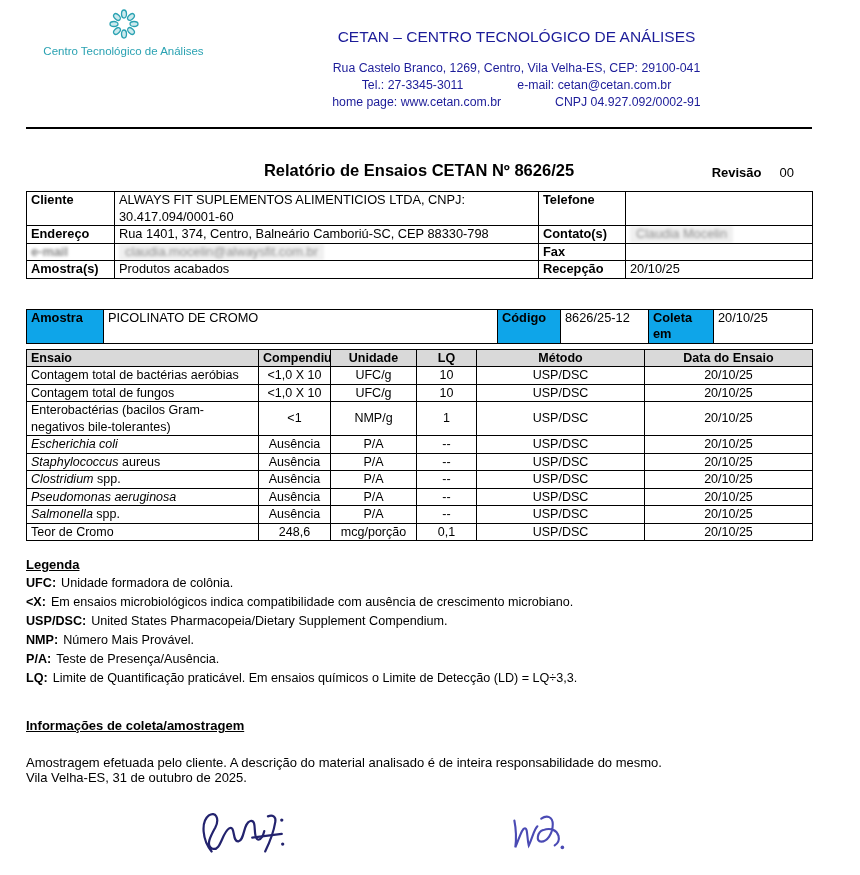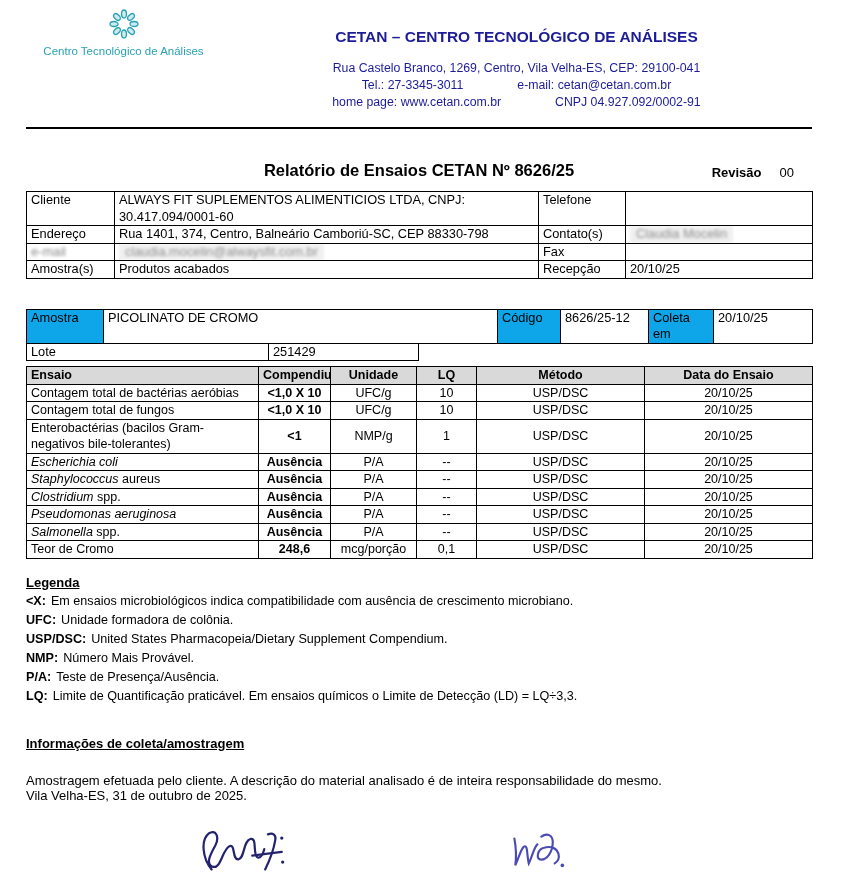--- a/index.html
+++ b/index.html
@@ -7,45 +7,45 @@
   .page{position:relative;width:860px;height:875px;overflow:hidden;background:#fff;}
   .content{padding:6px 48px 0 26px;}
 
   
   .doc-header{display:flex;height:118px;}
   .logo{width:195px;text-align:center;padding-top:2px;}
   .logo-word{font-size:42px;font-weight:bold;color:#2aa2b2;letter-spacing:1px;line-height:42px;}
   .logo-word sup{font-size:13px;vertical-align:18px;}
   .logo-sub{font-size:11.5px;color:#2aa2b2;margin-top:1px;}
   .header-main{flex:1;text-align:center;padding-top:22px;color:#1c1c99;}
-  .org-title{font-weight:bold;font-size:15.5px;}
+  .org-title{font-weight:normal;font-size:15.5px;}
   .addr{font-size:12.3px;line-height:17px;margin-top:14px;}
   .addr-row{display:flex;justify-content:center;gap:54px;font-size:12.3px;line-height:17px;}
   .rule{height:2px;background:#000;margin-top:3px;}
 
   
   .title-row{position:relative;margin-top:8px;height:24px;}
   .report-title{text-align:center;font-size:16.5px;font-weight:bold;margin-top:32px;}
   .revision{position:absolute;right:18px;top:4px;font-size:13px;}
   .revision b{margin-right:18px;}
 
   
   table{border-collapse:collapse;table-layout:fixed;}
   td{border:1px solid #000;padding:0 4px;font-size:12.8px;line-height:16.5px;vertical-align:top;overflow:hidden;}
-  .lbl{font-weight:normal;}
+  .lbl{font-weight:bold;}
   .gray{background:#0ea5e9;}
   .client-table{width:786px;margin-top:6px;}
   .sample-table{width:786px;margin-top:30px;}
   .lote-table{width:392px;margin-top:-1px;}
   .results-table{width:786px;margin-top:5px;font-size:12.5px;}
   .results-table td{font-size:12.5px;margin-top:20px;}
   .results-table .hdr td{background:#d9d9d9;font-weight:bold;text-align:center;}
   .results-table .hdr td.first{text-align:left;}
   .ctr{text-align:center;}
-  .res{font-weight:bold;text-align:center;}
+  .res{font-weight:normal;text-align:center;}
 
   .redacted{color:#8f8f8f;filter:blur(1.8px);background:#f0f0f0;display:inline-block;padding:0 6px;}
   .redacted-lbl{color:#8a8a8a;filter:blur(1.5px);}
 
   
   .legend{margin-top:14px;font-size:12.6px;line-height:19px;}
   .sec-title{font-weight:bold;text-decoration:underline;font-size:13px;}
   .legend-line b{margin-right:5px;}
 
   
@@ -153,32 +153,20 @@
           <tr>
         <td class="lbl gray">Amostra</td>
         <td>PICOLINATO DE CROMO</td>
         <td class="lbl gray">Código</td>
         <td>8626/25-12</td>
         <td class="lbl gray">Coleta em</td>
         <td>20/10/25</td>
       </tr>
     </tbody>
       </table>
-    <table class="lote-table">
-      <colgroup>
-          <col style="width:242px">
-          <col style="width:150px">
-        </colgroup>
-      <tbody>
-          <tr>
-        <td class="lbl">Lote</td>
-        <td>251429</td>
-      </tr>
-    </tbody>
-      </table>
 
     <table class="results-table">
       <colgroup>
           <col style="width:232px">
           <col style="width:72px">
           <col style="width:86px">
           <col style="width:60px">
           <col style="width:168px">
           <col style="width:168px">
         </colgroup>
@@ -261,22 +249,22 @@
         <td class="ctr">mcg/porção</td>
         <td class="ctr">0,1</td>
         <td class="ctr">USP/DSC</td>
         <td class="ctr">20/10/25</td>
       </tr>
     </tbody>
       </table>
 
     <section class="legend">
       <div class="sec-title">Legenda</div>
+      <div class="legend-line"><b>UFC:</b><span>Unidade formadora de colônia.</span></div>
       <div class="legend-line"><b>&lt;X:</b><span>Em ensaios microbiológicos indica compatibilidade com ausência de crescimento microbiano.</span></div>
-      <div class="legend-line"><b>UFC:</b><span>Unidade formadora de colônia.</span></div>
       <div class="legend-line"><b>USP/DSC:</b><span>United States Pharmacopeia/Dietary Supplement Compendium.</span></div>
       <div class="legend-line"><b>NMP:</b><span>Número Mais Provável.</span></div>
       <div class="legend-line"><b>P/A:</b><span>Teste de Presença/Ausência.</span></div>
       <div class="legend-line"><b>LQ:</b><span>Limite de Quantificação praticável. Em ensaios químicos o Limite de Detecção (LD) = LQ÷3,3.</span></div>
     </section>
 
     <section class="coleta">
       <div class="sec-title">Informações de coleta/amostragem</div>
       <p>Amostragem efetuada pelo cliente. A descrição do material analisado é de inteira responsabilidade do mesmo.</p>
     </section>

